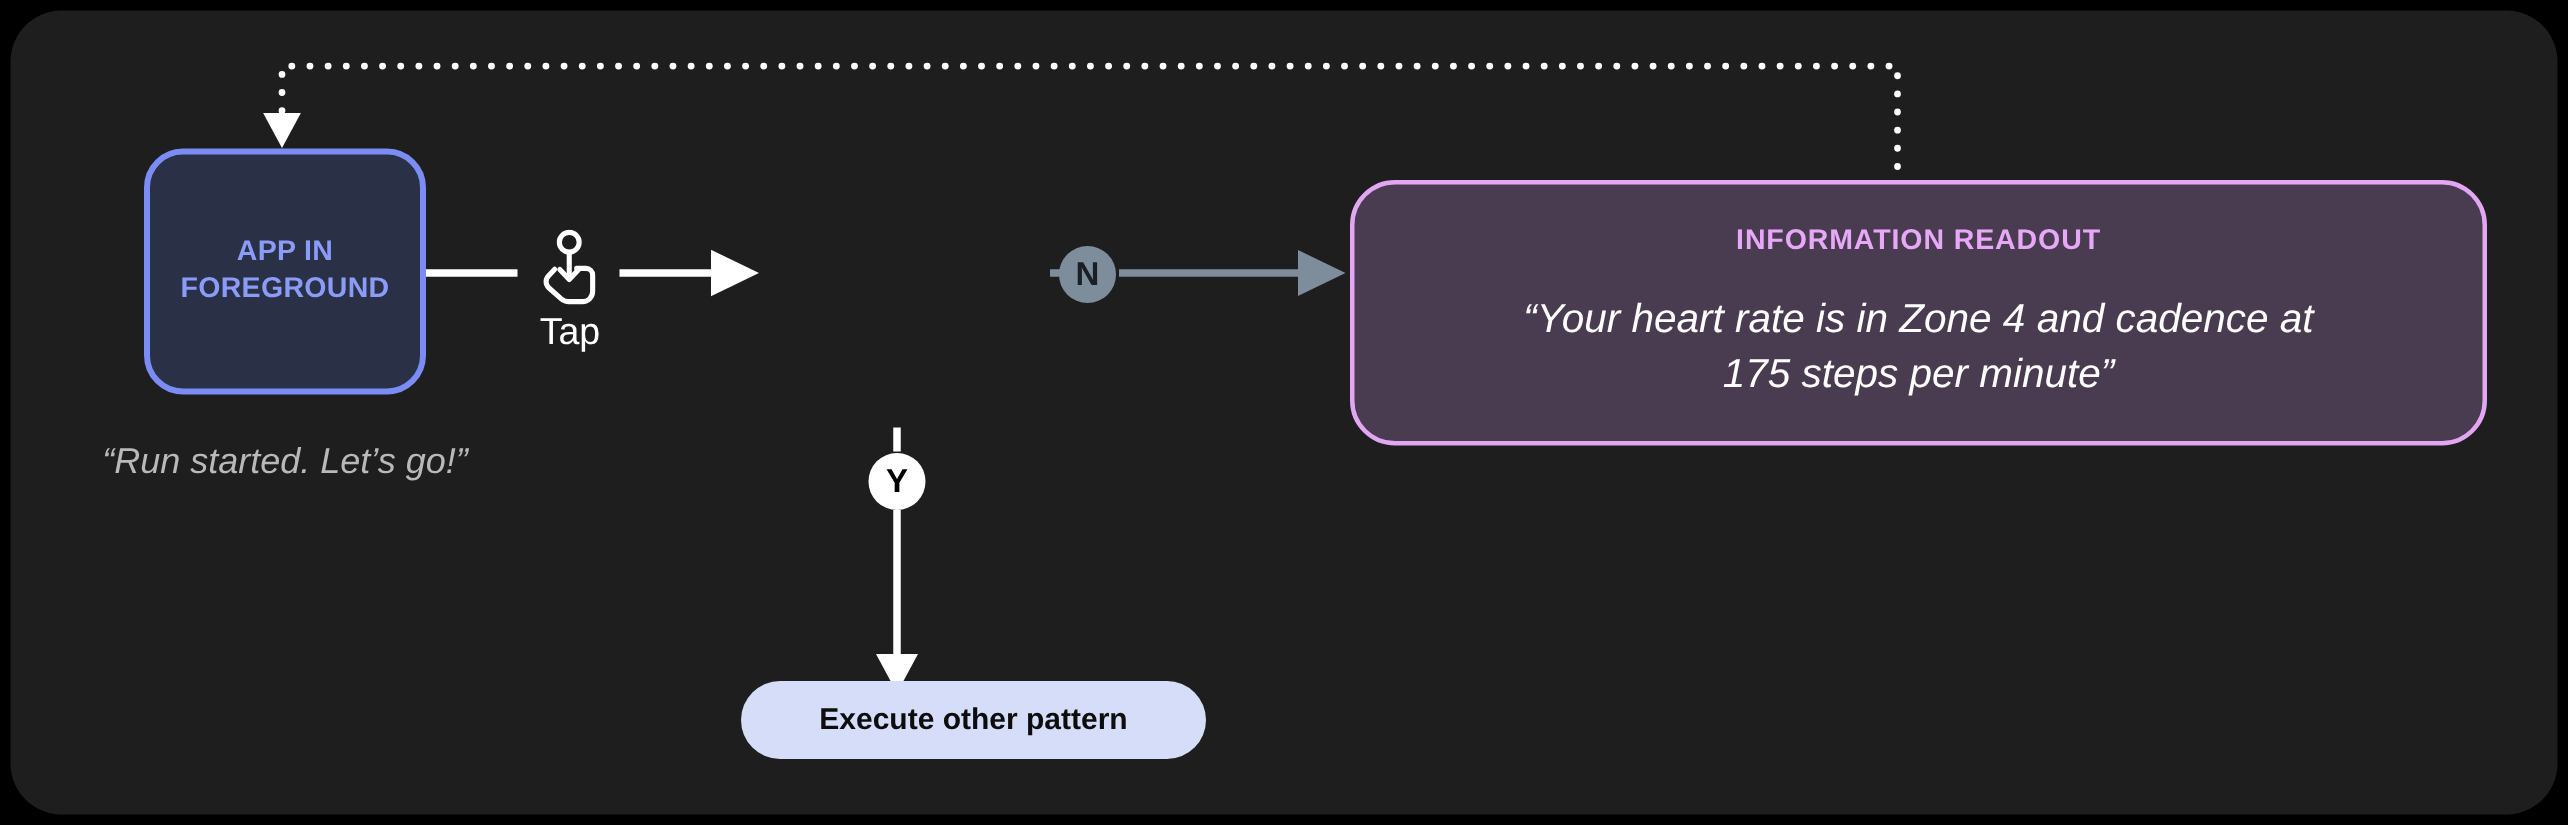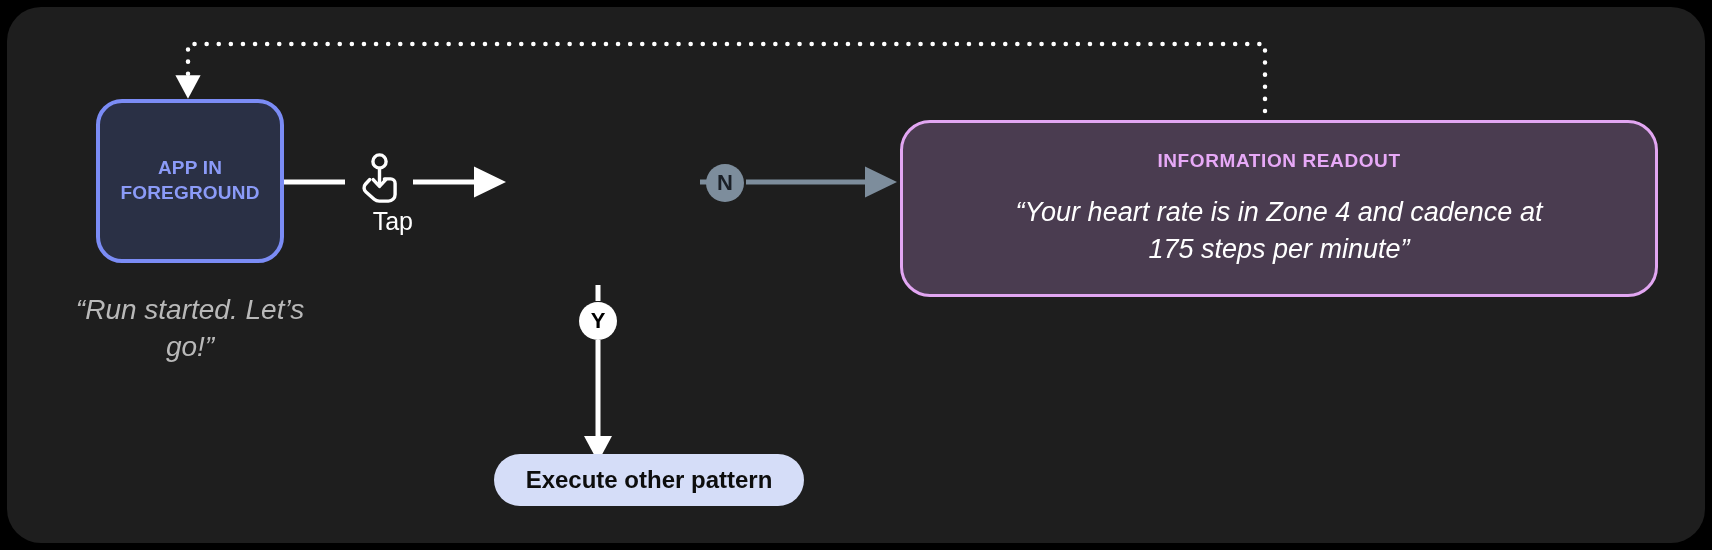--- a/index.html
+++ b/index.html
@@ -49,31 +49,31 @@
     text-align: center;
     letter-spacing: 0.2px;
   }
 
   #app-caption {
     left: 60px;
     top: 285px;
     width: 246px;
     text-align: center;
     color: #b9b9b9;
-    font-size: 28px;
+    font-size: 24px;
     font-style: italic;
     line-height: 1.32;
   }
 
   
   #tap-group {
     left: 340px;
     top: 146px;
     width: 66px;
-    text-align: right;
+    text-align: center;
   }
   #tap-icon { display: block; margin: 0 auto; }
   #tap-label {
     display: block;
     margin-top: 4px;
     color: #ffffff;
     font-size: 25px;
     line-height: 1;
   }
 
@@ -171,21 +171,21 @@
     left: 487px;
     top: 447px;
     width: 310px;
     height: 52px;
     background: #d5ddf8;
     border-radius: 26px;
     display: flex;
     align-items: center;
     justify-content: center;
     color: #0d0d0d;
-    font-size: 24px;
+    font-size: 20px;
     font-weight: bold;
   }
 
   
   #connectors {
     left: 0; top: 0;
     width: 1698px;
     height: 536px;
     pointer-events: none;
   }

